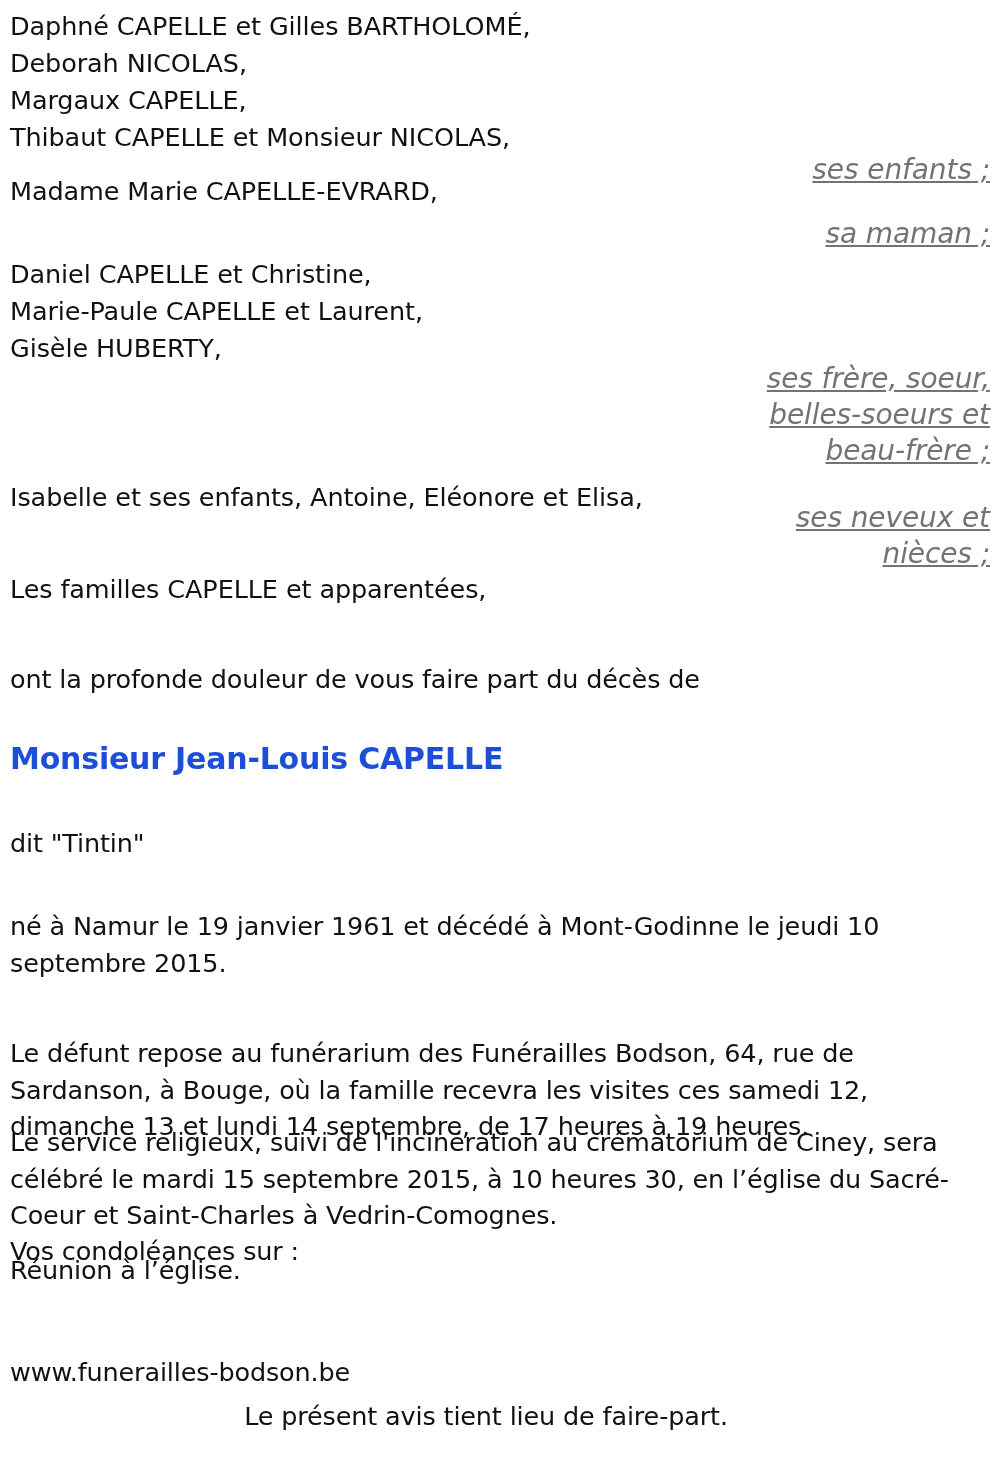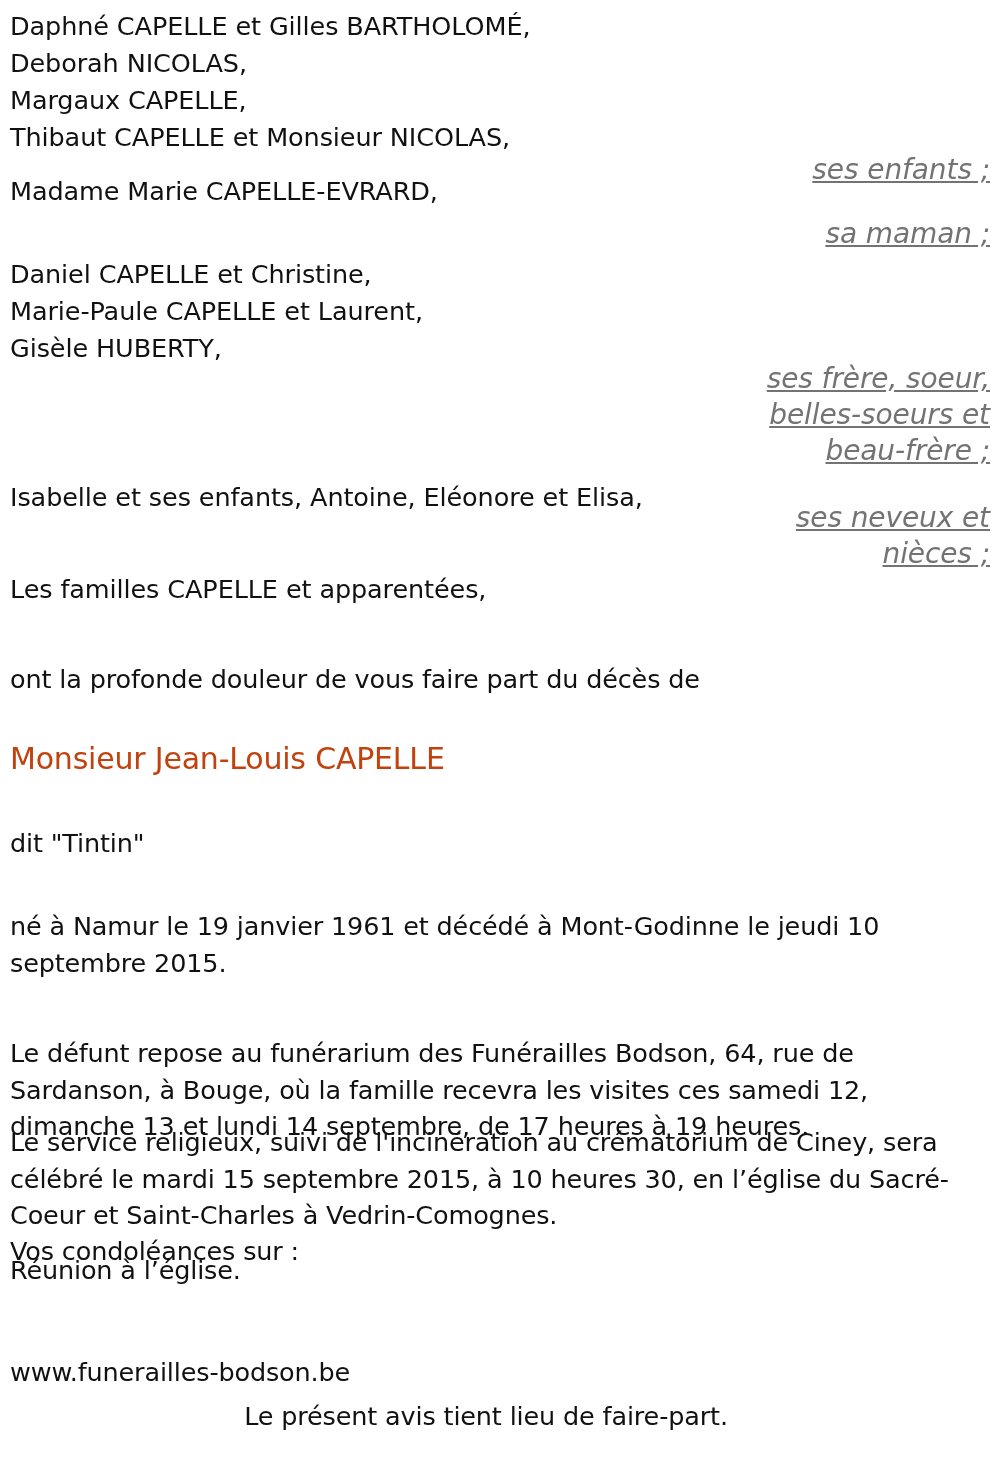--- a/index.html
+++ b/index.html
@@ -55,24 +55,24 @@
   .para {
     width: 952px;
     font-size: 25.5px;
     line-height: 36.5px;
     color: #111111;
     letter-spacing: -0.15px;
   }
 
   .deceased-name {
     font-size: 30px;
-    font-weight: 400;
+    font-weight: 700;
     line-height: 38px;
     letter-spacing: -0.2px;
-    color: #c2410c;
+    color: #1d4ed8;
     width: 952px;
   }
 
   
   .abs { position: absolute; left: 10px; }
 </style>
 </head>
 <body>
 
 <div class="notice">

